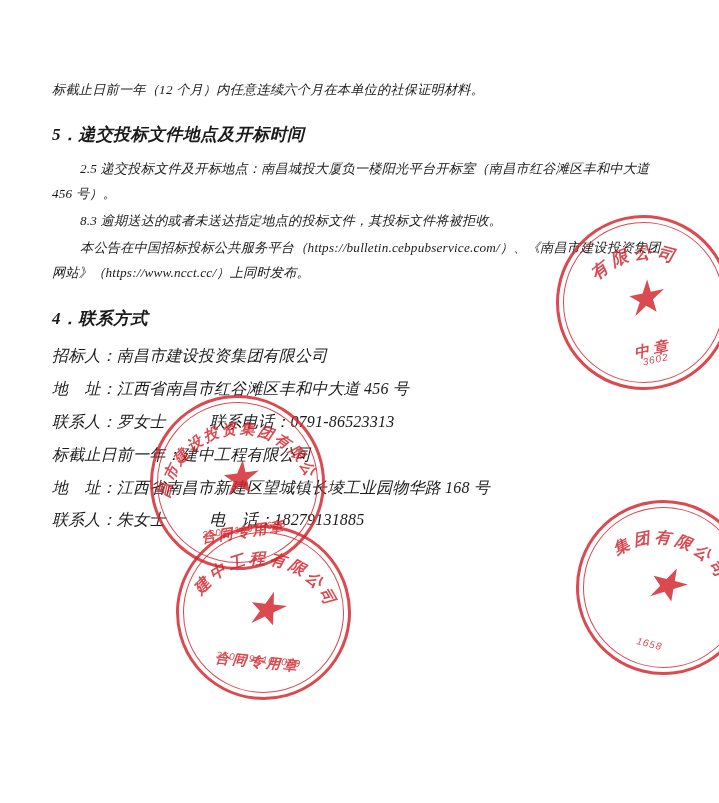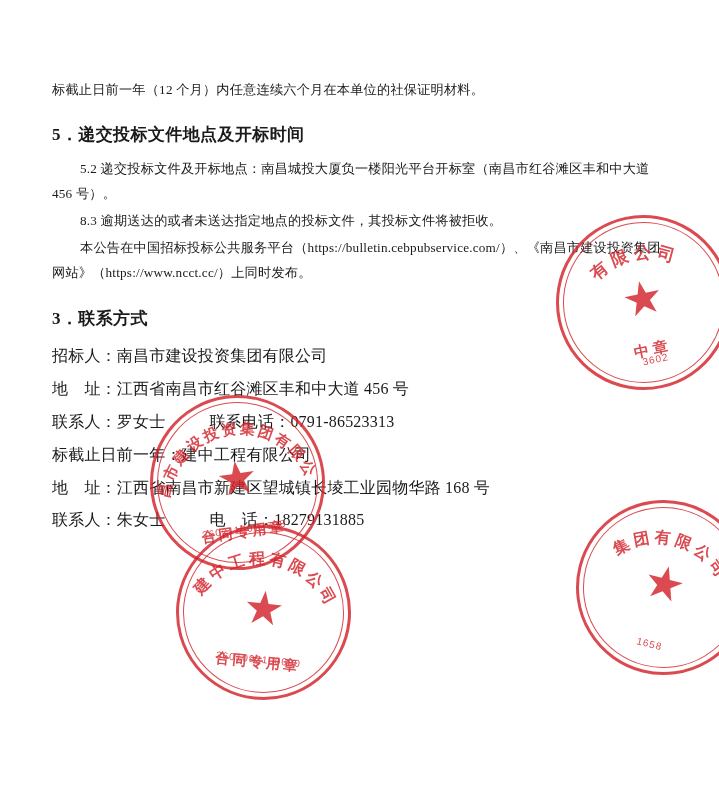--- a/index.html
+++ b/index.html
@@ -14,20 +14,21 @@
     color: #1a1a1a;
     overflow: hidden;
     position: relative;
   }
   .page {
     position: relative;
     width: 719px;
     height: 803px;
     box-sizing: border-box;
     padding: 78px 52px 18px 52px;
+    font-style: italic;
   }
   .para {
     font-size: 13.2px;
     line-height: 1.75;
     margin: 0 0 6px 0;
     letter-spacing: 0.2px;
     text-align: justify;
   }
   .heading {
     font-size: 17px;
@@ -148,26 +149,26 @@
   }
 </style>
 </head>
 <body>
 
 <div class="page">
 
   <p class="para">标截止日前一年（12 个月）内任意连续六个月在本单位的社保证明材料。</p>
 
   <h2 class="heading">5．递交投标文件地点及开标时间</h2>
-  <p class="sub">5.2 递交投标文件及开标地点：南昌城投大厦负一楼阳光平台开标室（南昌市红谷滩区丰和中大道 456 号）。</p>
+  <p class="sub">2.5 递交投标文件及开标地点：南昌城投大厦负一楼阳光平台开标室（南昌市红谷滩区丰和中大道 456 号）。</p>
   <p class="sub">8.3 逾期送达的或者未送达指定地点的投标文件，其投标文件将被拒收。</p>
 
   <p class="sub">本公告在中国招标投标公共服务平台（https://bulletin.cebpubservice.com/）、《南昌市建设投资集团网站》（https://www.ncct.cc/）上同时发布。</p>
 
-  <h2 class="heading">3．联系方式</h2>
+  <h2 class="heading">4．联系方式</h2>
 
   <div class="contact-block">
     <div class="contact-row"><span class="lbl">招标人：</span><span>南昌市建设投资集团有限公司</span></div>
     <div class="contact-row"><span class="lbl">地　址：</span><span>江西省南昌市红谷滩区丰和中大道 456 号</span></div>
     <div class="contact-row inline-row"><span class="lbl">联系人：</span><span>罗女士</span><span class="seg2">联系电话：</span><span>0791-86523313</span></div>
     <div class="contact-row"><span class="lbl">标截止日前一年：</span><span>建中工程有限公司</span></div>
     <div class="contact-row"><span class="lbl">地　址：</span><span>江西省南昌市新建区望城镇长堎工业园物华路 168 号</span></div>
     <div class="contact-row inline-row"><span class="lbl">联系人：</span><span>朱女士</span><span class="seg2">电　话：</span><span>18279131885</span></div>
   </div>
 

